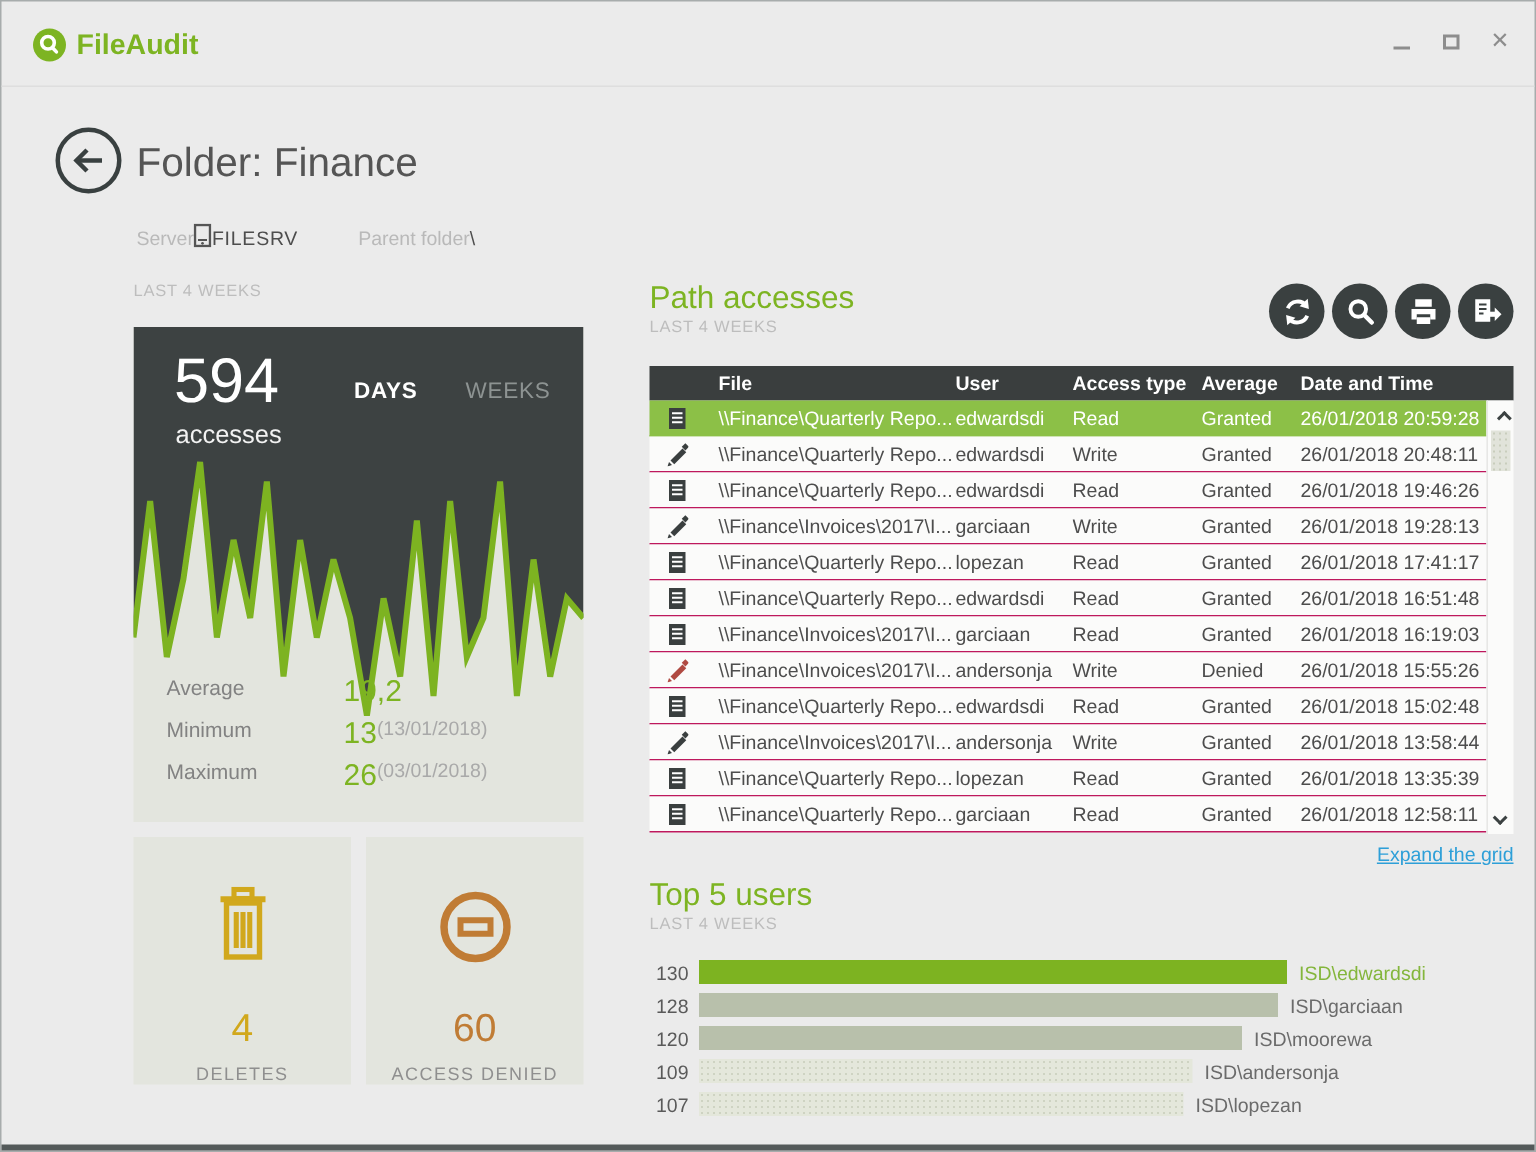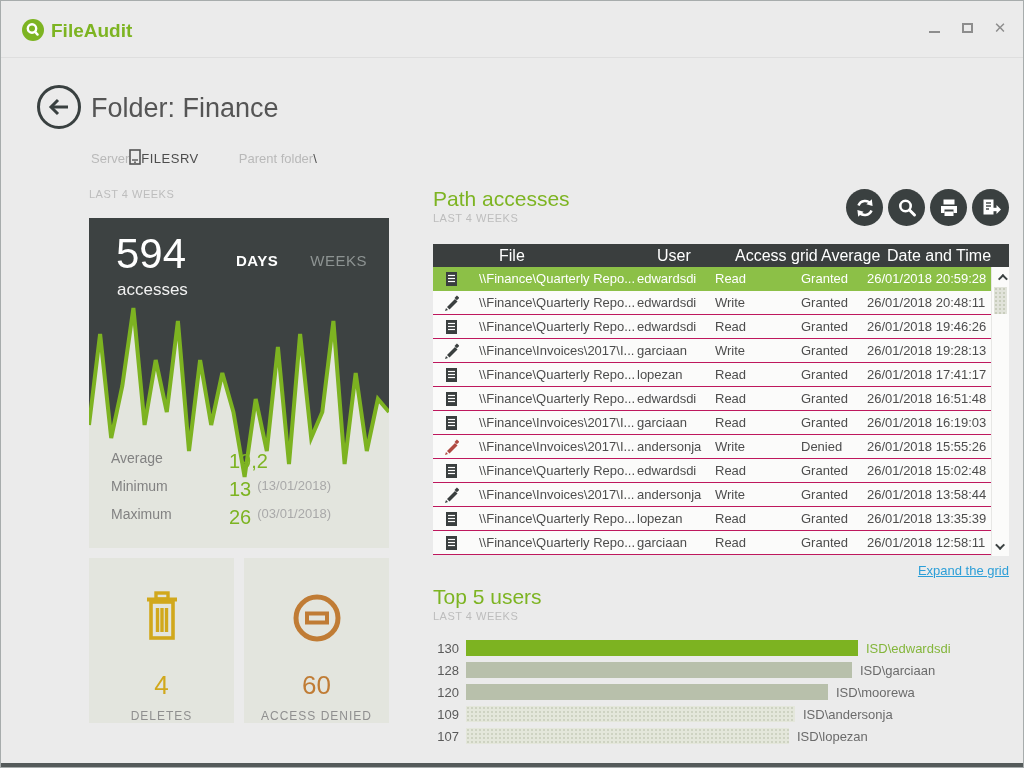--- a/index.html
+++ b/index.html
@@ -35,38 +35,38 @@
   .stat-panel svg.spark { position:absolute; left:0; top:0; }
   .total-num { position:absolute; left:27px; top:12px; color:#ffffff; font-size:42px; font-weight:normal; }
   .total-lbl { position:absolute; left:28px; top:62px; color:#f2f2f2; font-size:17px; }
   .toggle { position:absolute; right:22px; top:34px; display:flex; gap:32px; }
   .toggle .days { color:#ffffff; font-weight:bold; font-size:15px; letter-spacing:0.5px; }
   .toggle .weeks { color:#8d9392; font-size:15px; letter-spacing:0.5px; }
   .stat-rows { position:absolute; left:22px; right:16px; bottom:14px; }
   .stat-row { display:flex; align-items:flex-start; height:28px; }
   .stat-row .lbl { width:118px; color:#828282; font-size:14px; }
   .stat-row .val { color:#7db422; font-size:20px; }
-  .stat-row .date { color:#a9a9a9; font-size:13px; margin-left:6px; }
+  .stat-row .date { color:#a9a9a9; font-size:13px; margin-left:0; }
 
   .tiles { margin-top:10px; display:grid; grid-template-columns:145px 145px; gap:10px; }
   .tile { height:165px; background:#e3e5de; display:flex; flex-direction:column; align-items:center; }
   .tile .ticon { height:78px; display:flex; align-items:flex-end; justify-content:center; margin-top:14px; }
   .tile .tval { font-size:26px; margin-top:26px; }
   .tile .tlbl { font-size:12px; color:#8f8f8f; letter-spacing:1px; margin-top:8px; }
   .tile.gold .tval { color:#d1a81c; }
   .tile.orange .tval { color:#c07c35; }
 
   
   .right-col { position:absolute; left:432px; top:186px; width:576px; }
   .section-row { display:flex; justify-content:space-between; align-items:flex-start; height:52px; }
   .toolbar { display:flex; gap:5px; margin-top:2px; }
   .tool-btn { width:37px; height:37px; border-radius:50%; background:#3a4040; display:flex; align-items:center; justify-content:center; }
 
   .grid { margin-top:5px; }
-  .ghead { display:grid; grid-template-columns:36px 168px 78px 86px 66px 142px; height:23px; background:#3a3e3e; color:#ffffff; font-size:16px; font-weight:normal; align-items:center;padding-left:20px; }
+  .ghead { display:grid; grid-template-columns:36px 168px 78px 86px 66px 142px; height:23px; background:#3a3e3e; color:#ffffff; font-size:13px; font-weight:bold; align-items:center; }
   .ghead .h-file { padding-left:10px; }
   .gbody { display:flex; }
   .grows { width:558px; }
   .trow { display:grid; grid-template-columns:36px 168px 78px 86px 66px 124px; height:24px; align-items:center; background:#fbfbfa; border-bottom:1px solid #be185d; font-size:13px; color:#4d4d4d; }
   .trow.sel { background:#8cc047; color:#ffffff; border-bottom-color:#8cc047; }
   .trow .cicon { display:flex; justify-content:center; }
   .trow .c-file, .trow .c-user, .trow .c-acc, .trow .c-status, .trow .c-dt { overflow:hidden; white-space:nowrap; }
   .trow .c-file { padding-left:10px; }
   
   .vscroll { width:18px; height:289px; background:#fbfbfa; border-left:1px solid #e7e7e5; position:relative; }
@@ -242,21 +242,21 @@
           </svg>
         </span>
       </div>
     </div>
 
     <div class="grid">
       <div class="ghead">
         <span></span>
         <span class="h-file">File</span>
         <span>User</span>
-        <span>Access grid</span>
+        <span>Access type</span>
         <span>Average</span>
         <span>Date and Time</span>
       </div>
       <div class="gbody">
         <div class="grows" id="grid-rows">
             <div class="trow sel">
               <span class="cicon">
                 <svg width="13" height="16" viewBox="0 0 13 16">
                   <rect x="1" y="1" width="11" height="14" fill="#3a3f3f"></rect>
                   <line x1="3" y1="4.5" x2="10" y2="4.5" stroke="#ffffff" stroke-width="1.2"></line>

